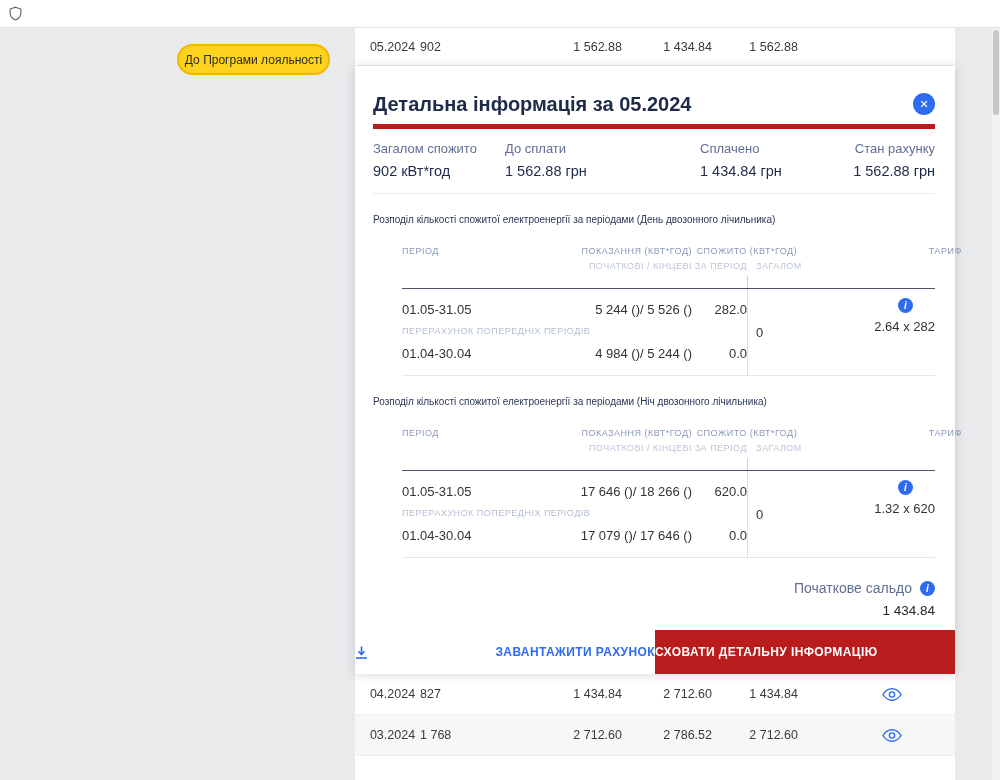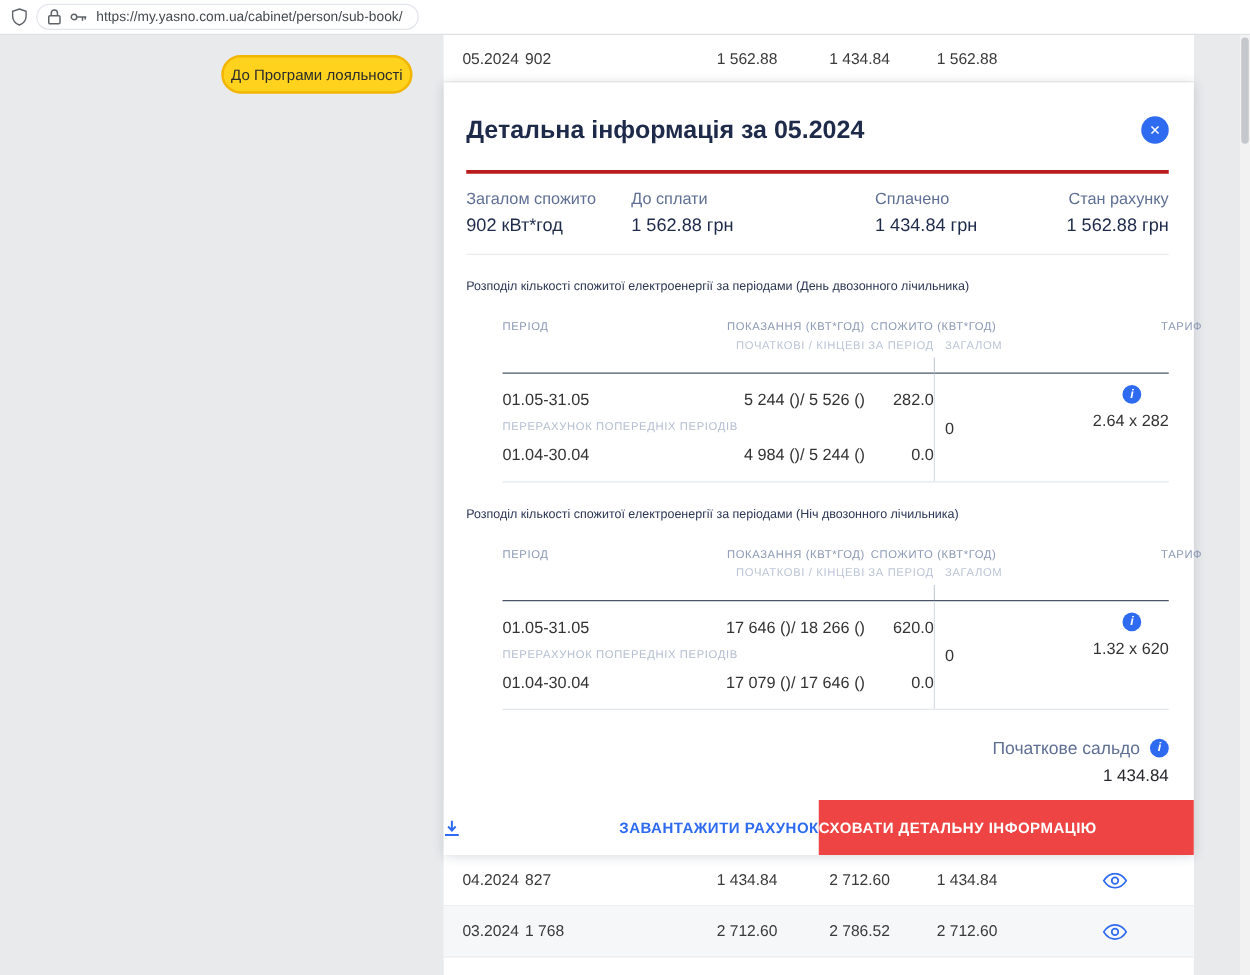--- a/index.html
+++ b/index.html
@@ -59,21 +59,21 @@
   
   .detail-card {
     position:relative; z-index:2; background:#fff;
     box-shadow:0 1px 9px rgba(30,42,74,.18);
     flex:0 0 auto;
   }
   .card-pad { padding:0 20px 0 18px; }
 
   .card-head {
     display:flex; justify-content:space-between; align-items:center;
-    padding:26px 0 20px; border-bottom:3px solid #b91c1c;
+    padding:26px 0 8px; border-bottom:5px solid #b91c1c;
   }
   .card-title { font-size:20px; font-weight:bold; color:#1e2a4a; line-height:24px; }
   .close-btn {
     width:22px; height:22px; border-radius:50%; background:#2e6bf0;
     color:#fff; font-size:11px; display:flex; align-items:center;
     justify-content:center; cursor:pointer; flex:0 0 auto;
   }
 
   .summary { display:flex; padding:12px 0 14px; border-bottom:1px solid #ececf0; }
   .sum-col .lbl { font-size:13px; color:#5f6f94; margin-bottom:7px; }
@@ -126,50 +126,35 @@
   .balance-lbl { font-size:14px; color:#5f6f94; }
   .balance-val { font-size:13.5px; color:#26262b; }
 
   .actions { display:flex; margin-top:12px; height:44px; }
   .actions button {
     flex:1; border:none; font-family:inherit; font-size:12px; font-weight:bold;
     letter-spacing:.4px; display:flex; align-items:center; justify-content:space-between;
     gap:9px; cursor:pointer;
   }
   .btn-download { background:#fff; color:#2e6bf0; border-top:1px solid #e8e8e8; }
-  .btn-hide { background:#ef4444; color:#fff; }
+  .btn-hide { background:#b91c1c; color:#fff; }
 
   
   .scrollbar { position:absolute; right:0; top:0; bottom:0; width:8px; background:#f2f2f3; z-index:20; }
   .scroll-thumb { position:absolute; top:2px; left:1px; width:6px; height:85px; background:#c4c7cb; border-radius:3px; }
 </style>
 </head>
 <body>
 
 <div class="browser-bar">
   <span class="bicon">
     <svg width="13" height="15" viewBox="0 0 14 16">
         <path d="M7 1.2 L12.8 3.2 V7.2 C12.8 11.2 10.2 13.8 7 15 C3.8 13.8 1.2 11.2 1.2 7.2 V3.2 Z" fill="none" stroke="#5f6368" stroke-width="1.2"></path>
       </svg>
   </span>
-  <div class="url-box">
-    <span class="bicon">
-      <svg width="11" height="13" viewBox="0 0 11 13">
-          <rect x="1" y="5.5" width="9" height="6.5" rx="1" fill="none" stroke="#5f6368" stroke-width="1.2"></rect>
-          <path d="M3 5.5 V3.5 C3 2 4 1 5.5 1 C7 1 8 2 8 3.5 V5.5" fill="none" stroke="#5f6368" stroke-width="1.2"></path>
-        </svg>
-    </span>
-    <span class="bicon">
-      <svg width="14" height="11" viewBox="0 0 14 11">
-          <circle cx="3.2" cy="5.5" r="2.2" fill="none" stroke="#5f6368" stroke-width="1.2"></circle>
-          <path d="M5.4 5.5 H13 M10 5.5 V8.5 M12.2 5.5 V7.5" fill="none" stroke="#5f6368" stroke-width="1.2"></path>
-        </svg>
-    </span>
-    <span class="url-text">https://my.yasno.com.ua/cabinet/person/sub-book/</span>
-  </div>
 </div>
 
 <div class="page">
 
   <button class="loyalty-btn">До Програми лояльності</button>
 
   <div class="content">
 
     <div class="hist-row prev">
       <span class="c-month">05.2024</span>

